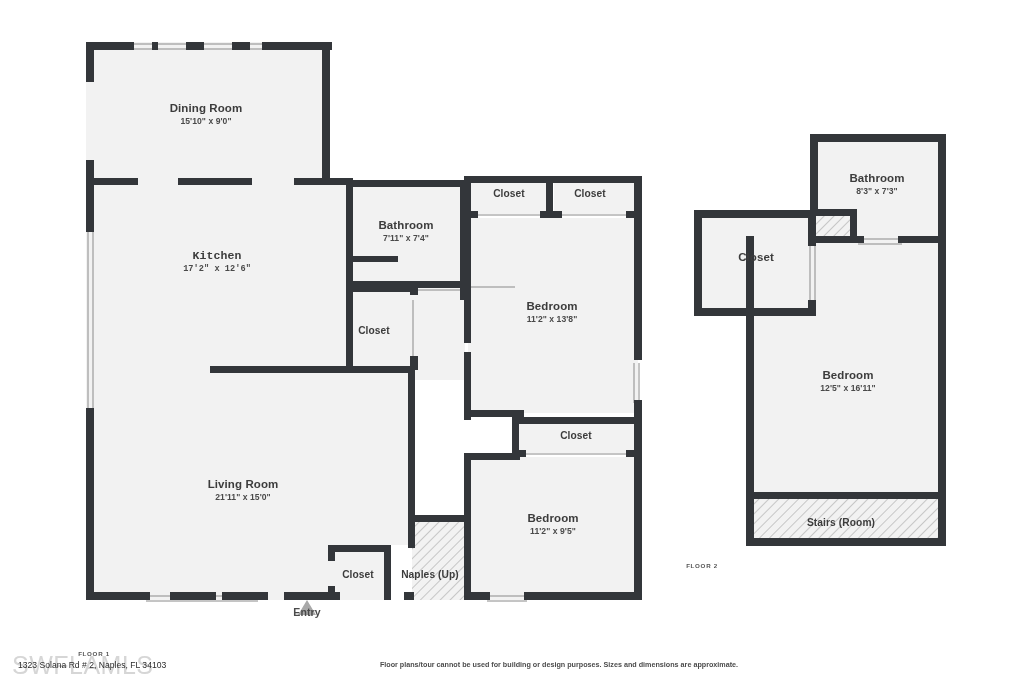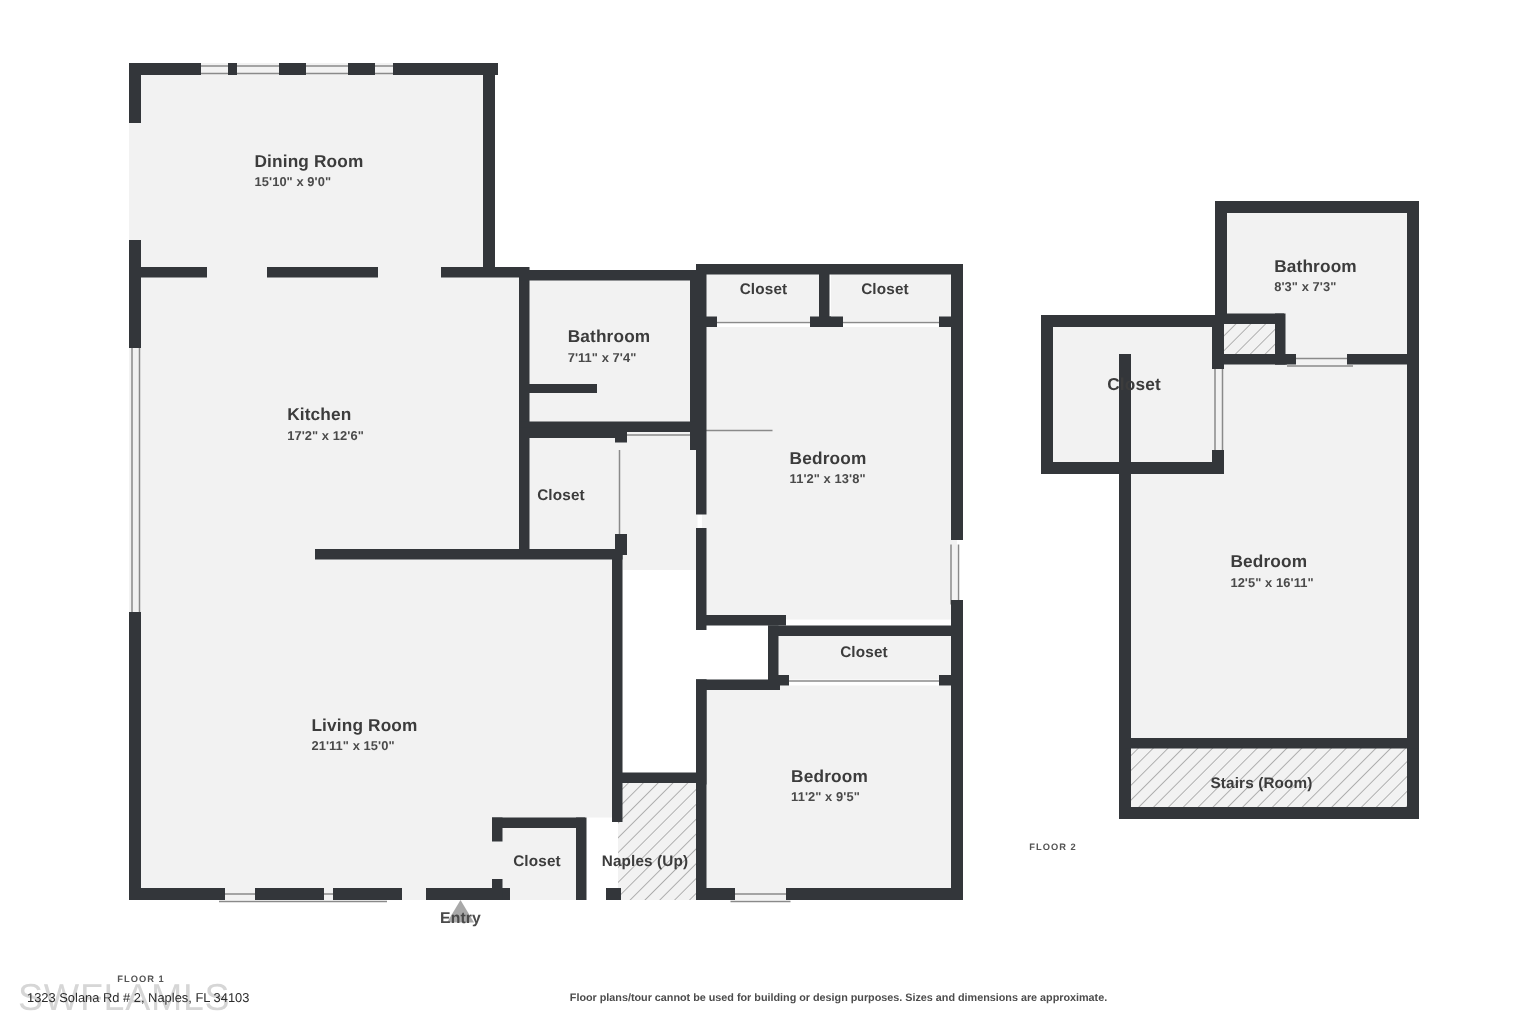--- a/index.html
+++ b/index.html
@@ -28,20 +28,21 @@
     position: absolute;
     left: 0; top: 0;
     width: 1024px;
     height: 682px;
     display: block;
   }
 
   
   .lbl {
     position: absolute;
+    text-align: center;
     transform: translate(-50%, -50%);
     white-space: nowrap;
     pointer-events: none;
   }
   .lbl .rname {
     display: block;
     font-size: 11.5px;
     font-weight: bold;
     color: #3c3c3c;
     letter-spacing: 0.1px;
@@ -311,21 +312,21 @@
 
       <rect x="750" y="492" width="196" height="7"></rect>
     </g>
   </svg>
 
   <div class="lbl" style="left:206px; top:114px;">
     <span class="rname">Dining Room</span>
     <span class="rdim">15'10" x 9'0"</span>
   </div>
 
-  <div class="lbl" style="left:217px; top:283px;">
+  <div class="lbl" style="left:217px; top:262px;font-family:Liberation Mono, monospace;">
     <span class="rname">Kitchen</span>
     <span class="rdim">17'2" x 12'6"</span>
   </div>
 
   <div class="lbl" style="left:406px; top:231px;">
     <span class="rname">Bathroom</span>
     <span class="rdim">7'11" x 7'4"</span>
   </div>
 
   <div class="lbl" style="left:243px; top:490px;">

